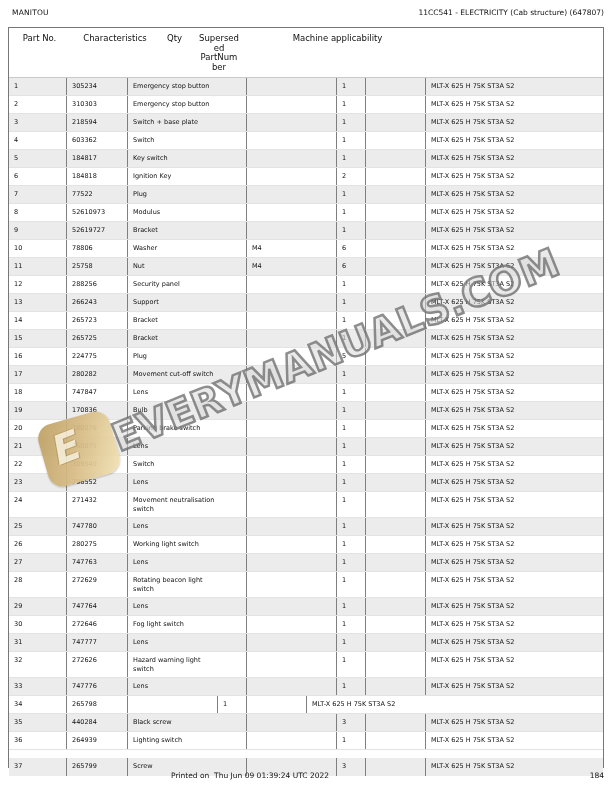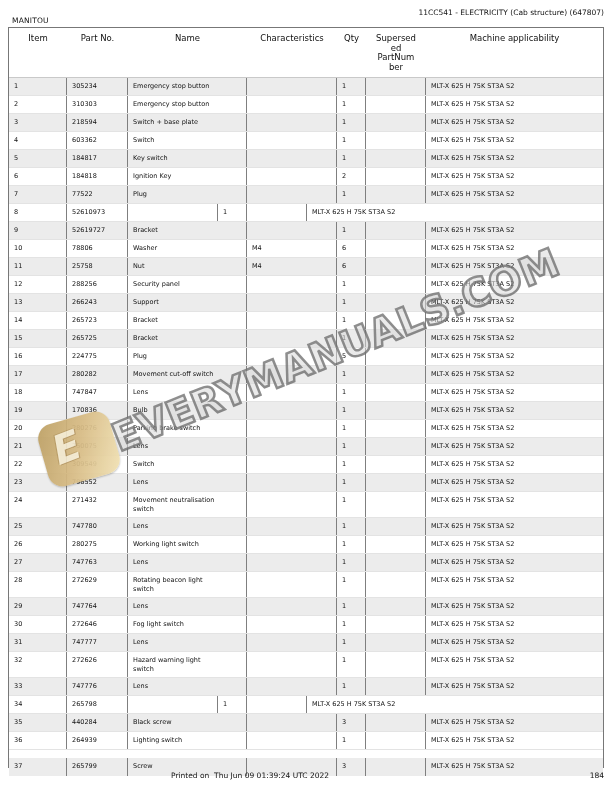--- a/index.html
+++ b/index.html
@@ -7,21 +7,21 @@
     width:612px; height:792px;
     background:#ffffff;
     font-family:"DejaVu Sans", "Liberation Sans", sans-serif;
     position:relative; overflow:hidden;
     color:#111;
   }
 
   
   .topbar-left {
     position:absolute; top:8px; left:12px;
-    font-size:7.5px; letter-spacing:.2px;margin-top:8px;
+    font-size:7.5px; letter-spacing:.2px;
   }
   .topbar-right {
     position:absolute; top:8px; right:8px;
     font-size:7.5px; text-align:right;
   }
 
   
   .parts-table {
     position:absolute; left:8px; top:27px;
     width:596px; height:741px;
@@ -107,23 +107,21 @@
   }
 </style>
 </head>
 <body>
 
 <div class="topbar-left">MANITOU</div>
 <div class="topbar-right">11CC541 - ELECTRICITY (Cab structure) (647807)</div>
 
 <div class="parts-table">
   <div class="thead">
-    <div class="th c-item">Item</div>
     <div class="th c-part">Part No.</div>
-    <div class="th c-name">Name</div>
     <div class="th c-char">Characteristics</div>
     <div class="th c-qty">Qty</div>
     <div class="th c-sup">Supersed
 ed
 PartNum
 ber</div>
     <div class="th c-mach">Machine applicability</div>
   </div>
   <div class="tbody">
       <div class="tr odd">
@@ -185,20 +183,21 @@
     <div class="td c-part">77522</div>
     <div class="td c-name">Plug</div>
     <div class="td c-char"></div>
     <div class="td c-qty">1</div>
     <div class="td c-sup"></div>
     <div class="td c-mach">MLT-X 625 H 75K ST3A S2</div>
   </div>
       <div class="tr">
     <div class="td c-item">8</div>
     <div class="td c-part">52610973</div>
+    <div class="td c-name">Modulus</div>
     <div class="td c-char"></div>
     <div class="td c-qty">1</div>
     <div class="td c-sup"></div>
     <div class="td c-mach">MLT-X 625 H 75K ST3A S2</div>
   </div>
       <div class="tr odd">
     <div class="td c-item">9</div>
     <div class="td c-part">52619727</div>
     <div class="td c-name">Bracket</div>
     <div class="td c-char"></div>

